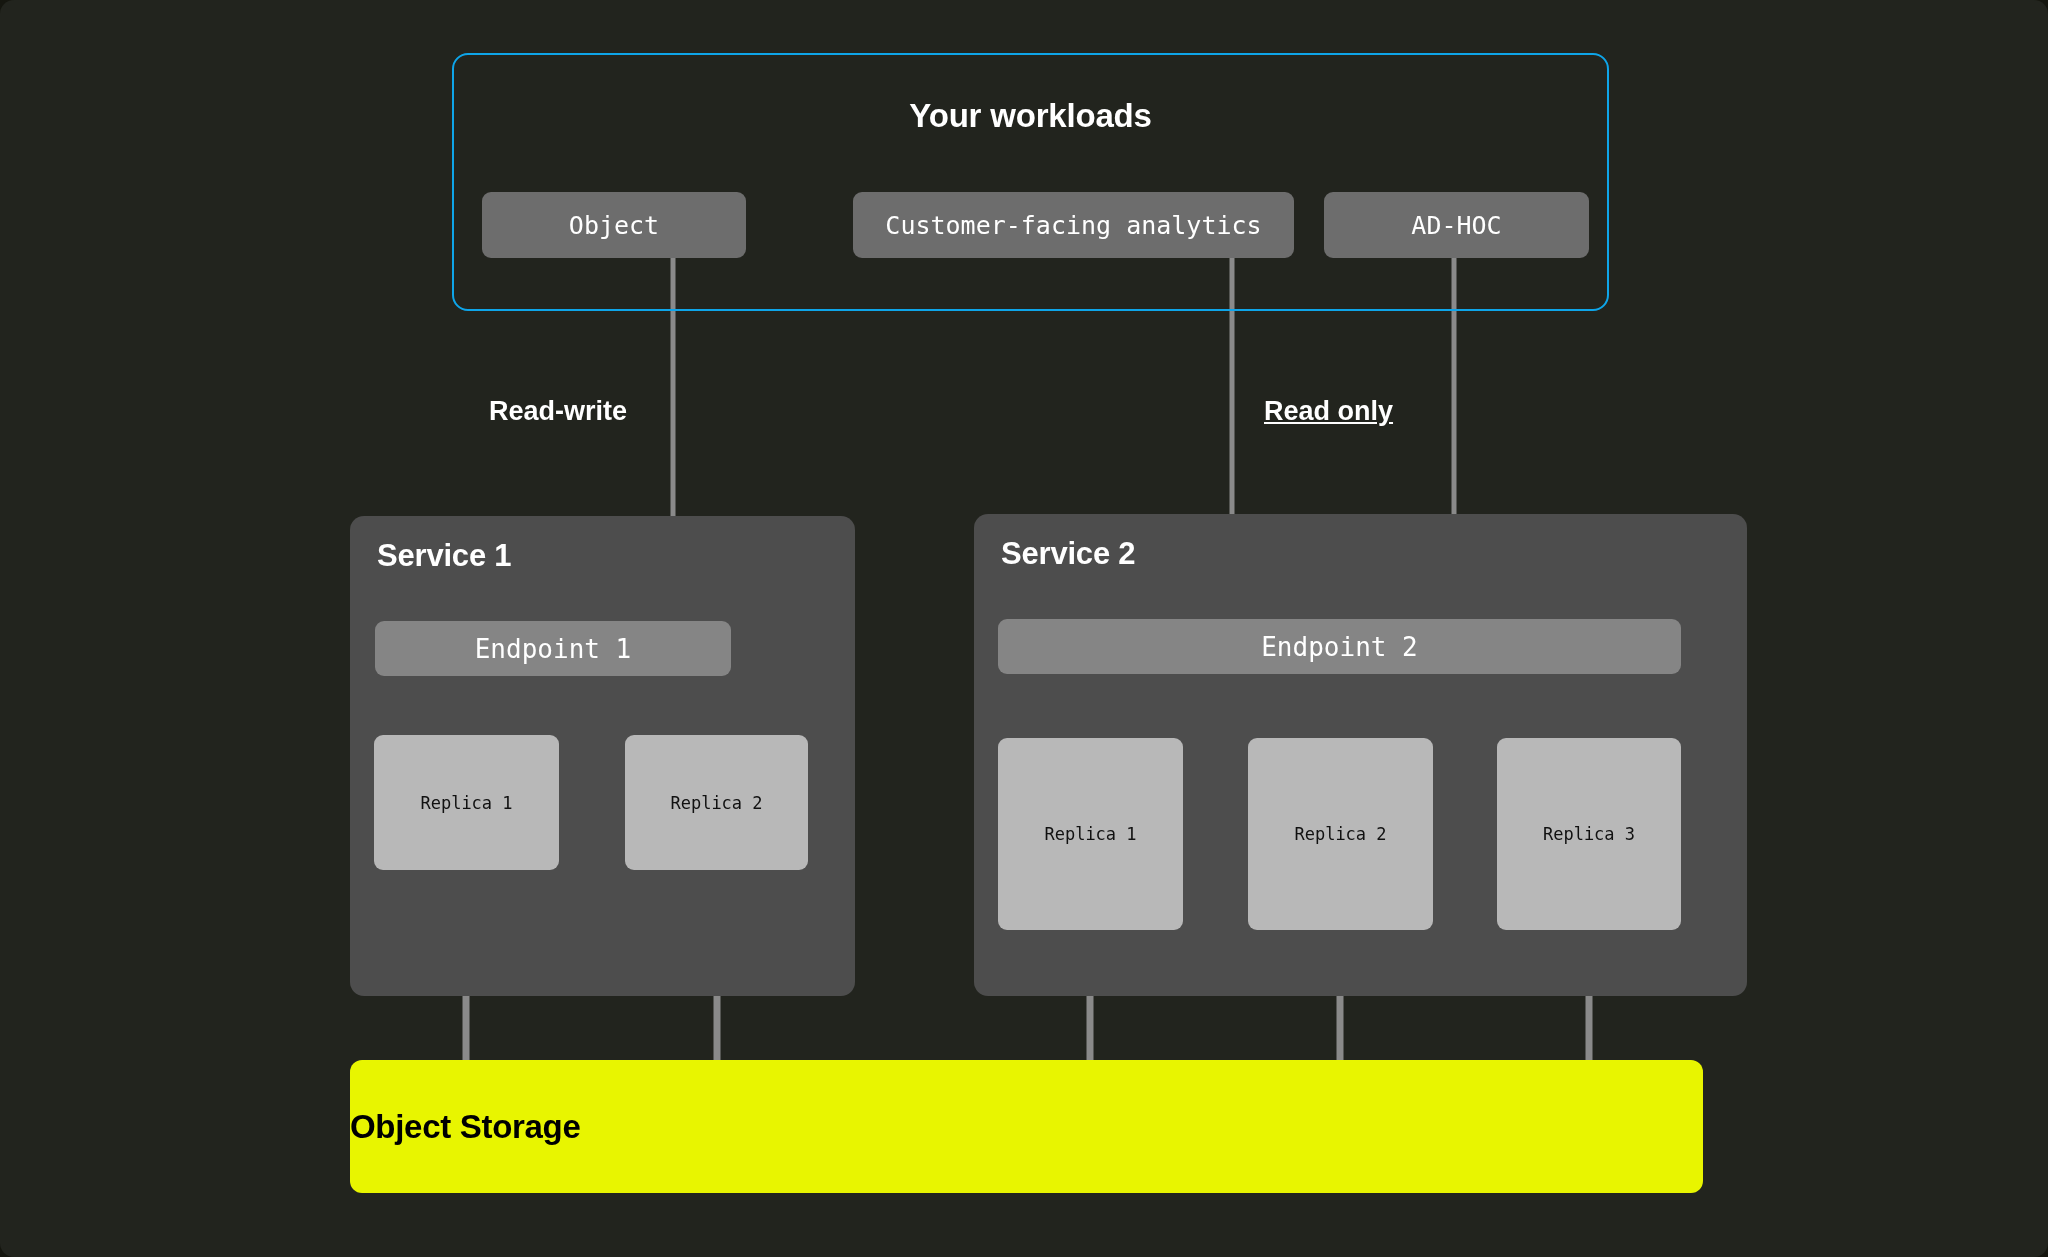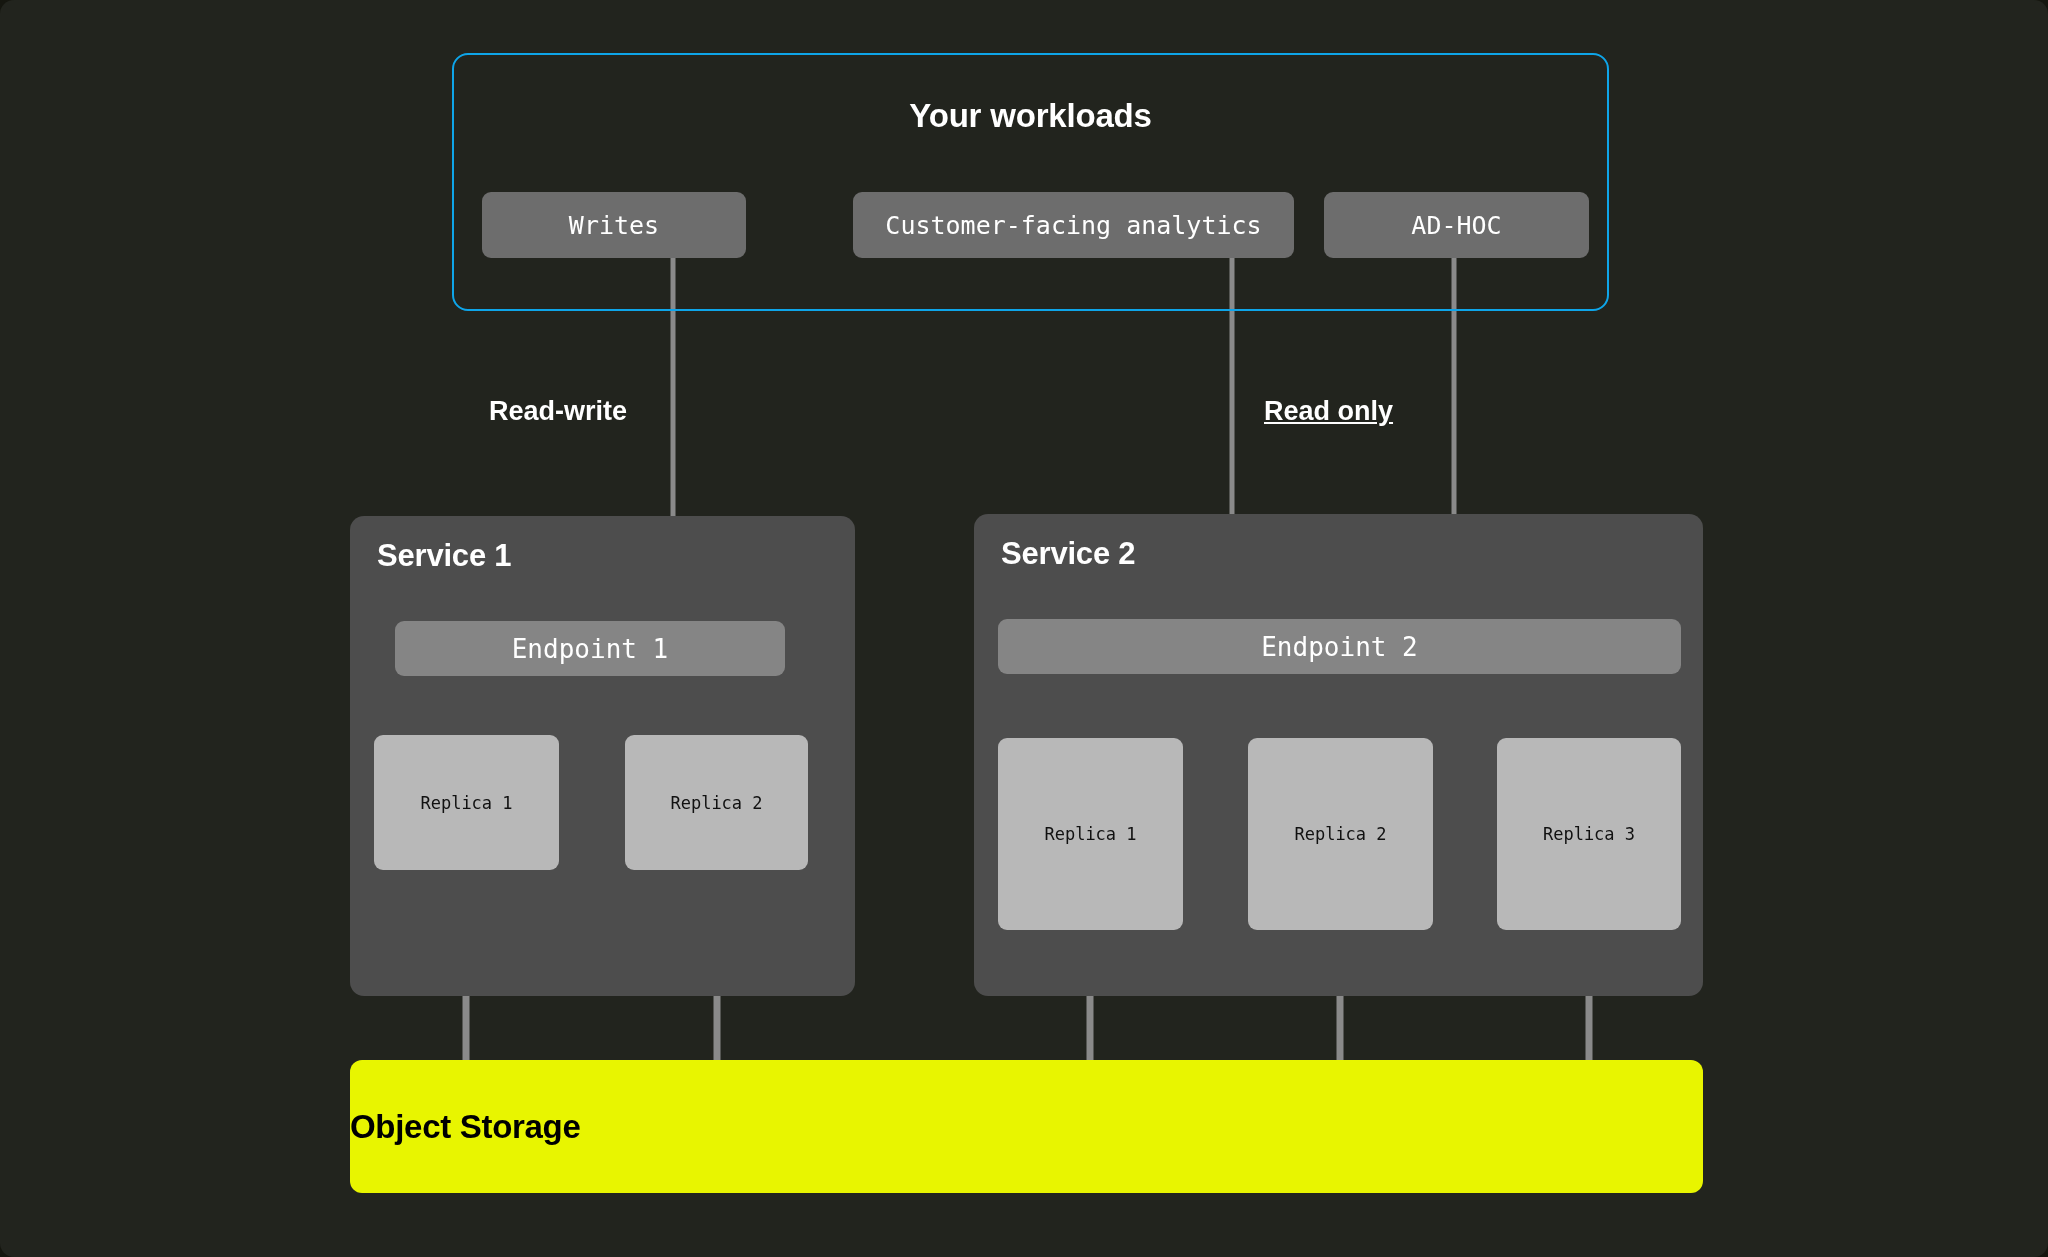--- a/index.html
+++ b/index.html
@@ -94,21 +94,21 @@
   #label-read-only  { left: 1264px; top: 396px; text-decoration: underline; }
 
   
   .service-card {
     position: absolute;
     background: #4d4d4d;
     border-radius: 14px;
     z-index: 2;
   }
   #service-1 { left: 350px; top: 516px; width: 483px; height: 480px; padding-left: 22px; }
-  #service-2 { left: 974px; top: 514px; width: 729px; height: 482px; }
+  #service-2 { left: 974px; top: 514px; width: 729px; height: 482px; padding-left: 44px; }
 
   .service-title {
     position: absolute;
     left: 27px;
     top: 22px;
     color: #ffffff;
     font-size: 31px;
     font-weight: bold;
     letter-spacing: -0.2px;
   }
@@ -118,21 +118,21 @@
     height: 55px;
     background: #858585;
     border-radius: 9px;
     color: #ffffff;
     font-family: "DejaVu Sans Mono", "Liberation Mono", monospace;
     font-size: 26px;
     display: flex;
     align-items: center;
     justify-content: center;
   }
-  #endpoint-1 { left: 25px; top: 105px; width: 390px; margin-left: 20px; }
+  #endpoint-1 { left: 25px; top: 105px; width: 356px; }
   #endpoint-2 { left: 24px; top: 105px; width: 683px; }
 
   .replica {
     position: absolute;
     background: #b8b8b8;
     border-radius: 9px;
     color: #111111;
     font-family: "DejaVu Sans Mono", "Liberation Mono", monospace;
     font-size: 17px;
     display: flex;
@@ -191,21 +191,21 @@
     <path d="M 717 676 L 717 1066" stroke="#8a8a8a" stroke-width="7" fill="none"></path>
 
     <path d="M 1090 676 L 1090 1066" stroke="#8a8a8a" stroke-width="7" fill="none"></path>
     <path d="M 1340 676 L 1340 1066" stroke="#8a8a8a" stroke-width="7" fill="none"></path>
     <path d="M 1589 676 L 1589 1066" stroke="#8a8a8a" stroke-width="7" fill="none"></path>
   </svg>
 
   <div id="workloads-frame">
     <div id="workloads-title">Your workloads</div>
     <div class="wl-row">
-      <div id="chip-writes" class="wl-chip">Writes</div>
+      <div id="chip-writes" class="wl-chip">Object</div>
       <div id="chip-analytics" class="wl-chip">Customer-facing analytics</div>
       <div id="chip-adhoc" class="wl-chip">AD-HOC</div>
     </div>
   </div>
 
   <div id="label-read-write" class="edge-label">Read-write</div>
   <div id="label-read-only" class="edge-label">Read only</div>
 
   <div id="service-1" class="service-card">
     <div class="service-title">Service 1</div>

